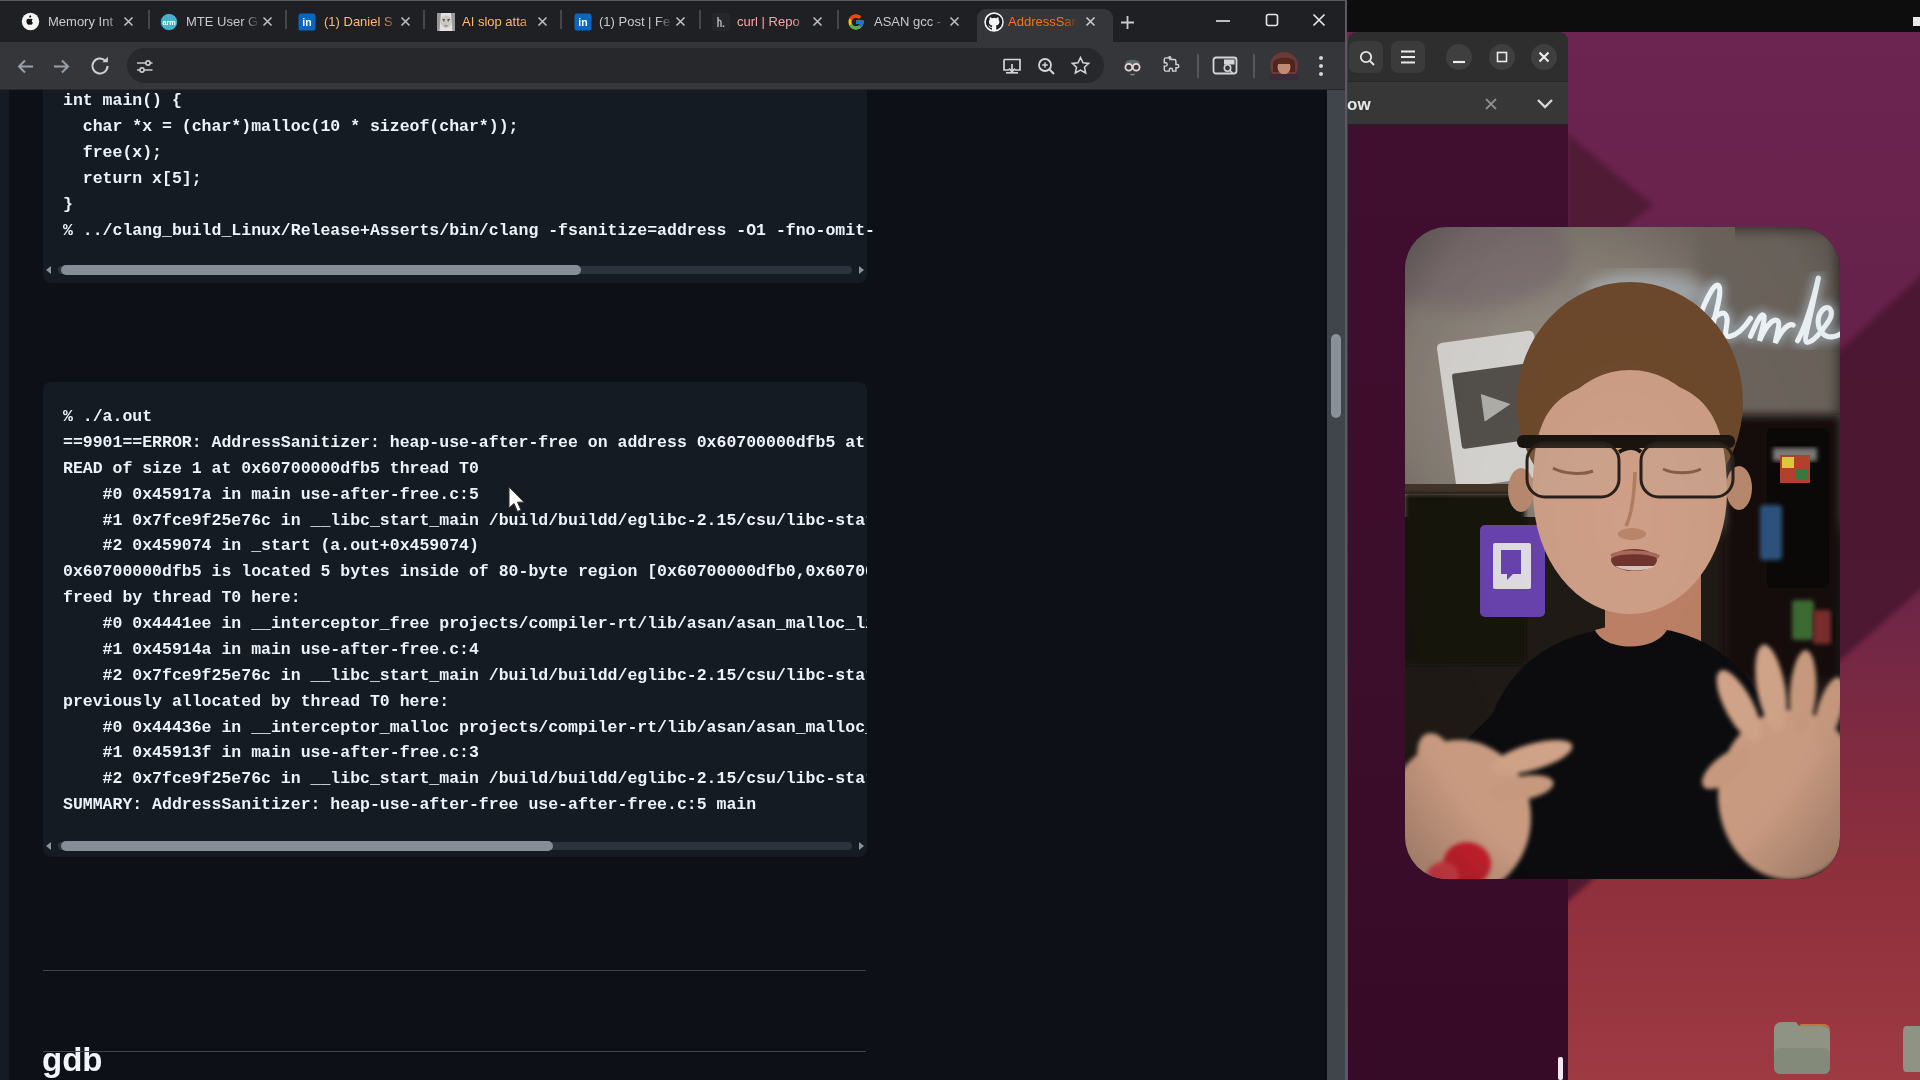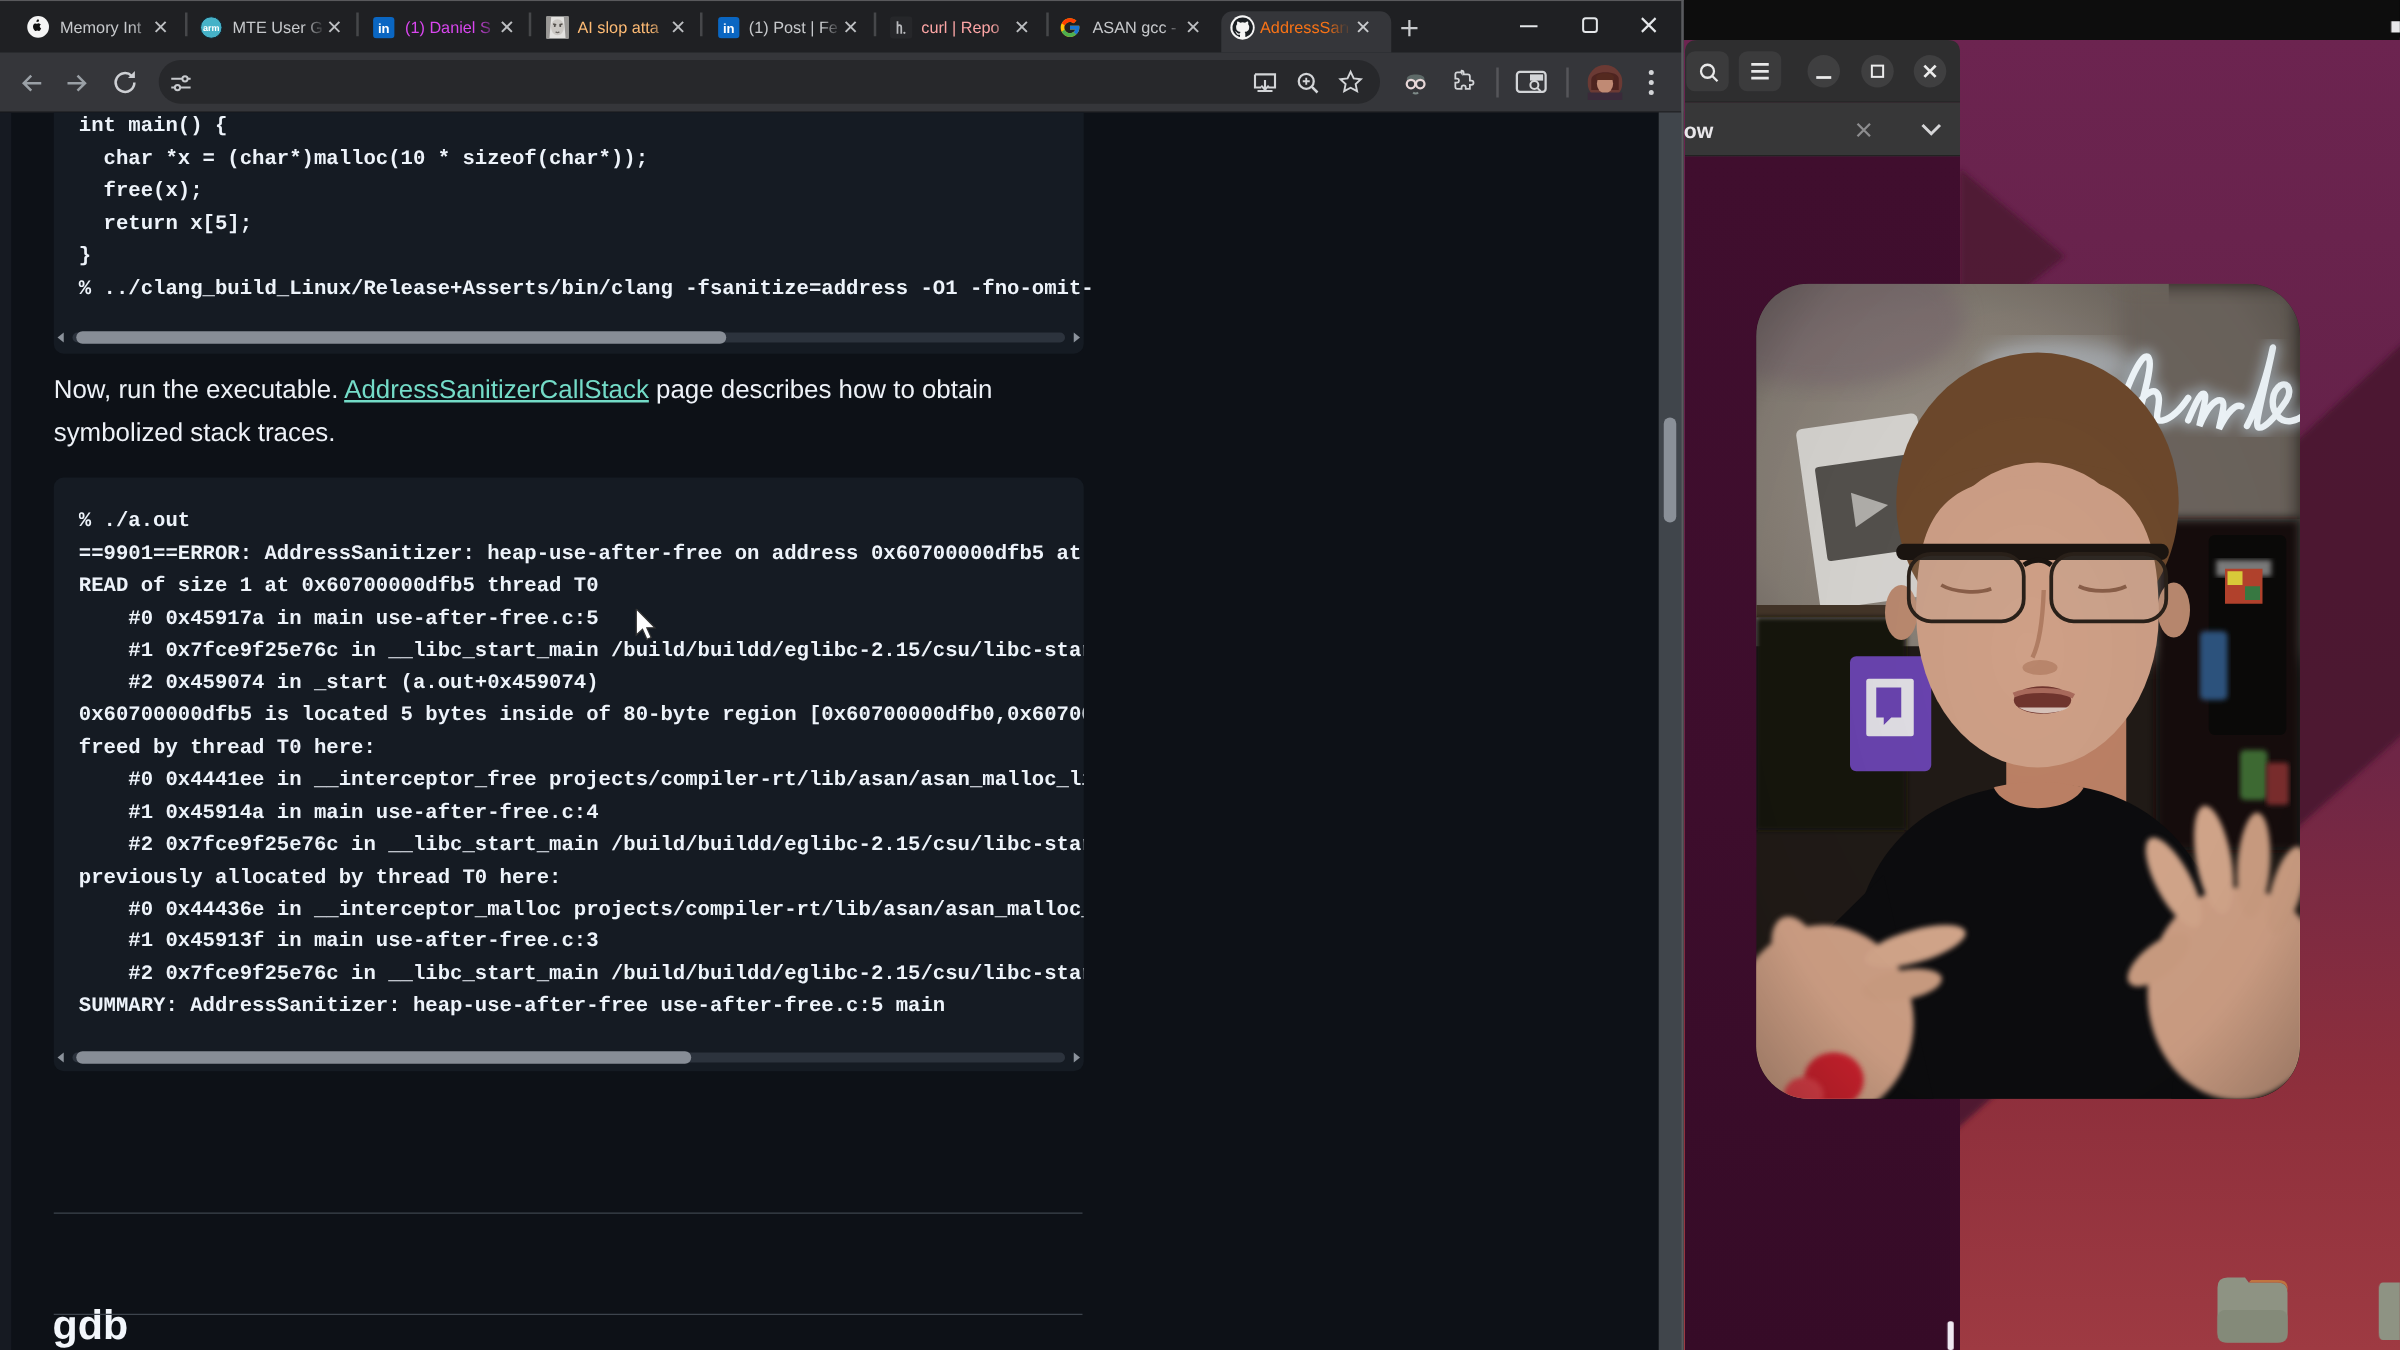--- a/index.html
+++ b/index.html
@@ -64,21 +64,21 @@
     <path fill="#4caf50" d="M24 44c5.2 0 9.9-2 13.4-5.2l-6.2-5.2C29.2 35.1 26.7 36 24 36c-5.2 0-9.6-3.3-11.3-8l-6.5 5C9.5 39.6 16.2 44 24 44z"></path>
     <path fill="#1976d2" d="M43.6 20.1H42V20H24v8h11.3c-.8 2.2-2.2 4.2-4.1 5.6l6.2 5.2C36.9 39.2 44 34 44 24c0-1.3-.1-2.7-.4-3.9z"></path>
   </svg>
   <svg class="a" style="left:984px;top:12px;" width="20" height="20" viewBox="0 0 16 16">
     <circle cx="8" cy="8" r="7.8" fill="#f5f5f5"></circle>
     <path fill="#1b1f23" d="M8 1.6a6.4 6.4 0 0 0-2 12.5c.3.1.4-.1.4-.3v-1.2c-1.8.4-2.2-.8-2.2-.8-.3-.7-.7-.9-.7-.9-.6-.4 0-.4 0-.4.6 0 1 .7 1 .7.6 1 1.5.7 1.9.5 0-.4.2-.7.4-.9-1.4-.2-2.9-.7-2.9-3.2 0-.7.2-1.3.7-1.7 0-.2-.3-.8.1-1.7 0 0 .5-.2 1.8.7a6 6 0 0 1 3.2 0c1.2-.9 1.8-.7 1.8-.7.4.9.1 1.5.1 1.7.4.4.7 1 .7 1.7 0 2.5-1.5 3-2.9 3.2.2.2.4.6.4 1.2v1.8c0 .2.1.4.4.3A6.4 6.4 0 0 0 8 1.6z"></path>
   </svg>
 
   <div class="a" style="left:48px;top:14px;width:74px;height:16px;overflow:hidden;font-size:13px;color:#c7c9cc;">Memory Int<div class="a" style="left:58px;top:0;width:16px;height:16px;background:linear-gradient(90deg,rgba(31,32,35,0),#1f2023);"></div></div>
   <div class="a" style="left:186px;top:14px;width:74px;height:16px;overflow:hidden;font-size:13px;color:#c7c9cc;">MTE User G<div class="a" style="left:58px;top:0;width:16px;height:16px;background:linear-gradient(90deg,rgba(31,32,35,0),#1f2023);"></div></div>
-  <div class="a" style="left:324px;top:14px;width:74px;height:16px;overflow:hidden;font-size:13px;color:#d946ef;">(1) Daniel S<div class="a" style="left:58px;top:0;width:16px;height:16px;background:linear-gradient(90deg,rgba(31,32,35,0),#1f2023);"></div></div>
+  <div class="a" style="left:324px;top:14px;width:74px;height:16px;overflow:hidden;font-size:13px;color:#fdba74;">(1) Daniel S<div class="a" style="left:58px;top:0;width:16px;height:16px;background:linear-gradient(90deg,rgba(31,32,35,0),#1f2023);"></div></div>
   <div class="a" style="left:462px;top:14px;width:74px;height:16px;overflow:hidden;font-size:13px;color:#fdba74;">AI slop atta<div class="a" style="left:58px;top:0;width:16px;height:16px;background:linear-gradient(90deg,rgba(31,32,35,0),#1f2023);"></div></div>
   <div class="a" style="left:599px;top:14px;width:74px;height:16px;overflow:hidden;font-size:13px;color:#c7c9cc;">(1) Post | Fe<div class="a" style="left:58px;top:0;width:16px;height:16px;background:linear-gradient(90deg,rgba(31,32,35,0),#1f2023);"></div></div>
   <div class="a" style="left:737px;top:14px;width:72px;height:16px;overflow:hidden;font-size:13px;color:#fca5a5;">curl | Repo<div class="a" style="left:56px;top:0;width:16px;height:16px;background:linear-gradient(90deg,rgba(31,32,35,0),#1f2023);"></div></div>
   <div class="a" style="left:874px;top:14px;width:72px;height:16px;overflow:hidden;font-size:13px;color:#c7c9cc;">ASAN gcc -<div class="a" style="left:56px;top:0;width:16px;height:16px;background:linear-gradient(90deg,rgba(31,32,35,0),#1f2023);"></div></div>
   <div class="a" style="left:1008px;top:14px;width:70px;height:16px;overflow:hidden;font-size:13px;color:#f97316;">AddressSan<div class="a" style="left:54px;top:0;width:16px;height:16px;background:linear-gradient(90deg,rgba(53,54,58,0),#35363a);"></div></div>
 
   <svg class="a" style="left:123px;top:16px" width="11" height="11" viewBox="0 0 11 11">
       <path d="M1.5 1.5 L9.5 9.5 M9.5 1.5 L1.5 9.5" stroke="#bcbec1" stroke-width="1.6"></path>
     </svg>
   <svg class="a" style="left:262px;top:16px" width="11" height="11" viewBox="0 0 11 11">
@@ -200,21 +200,20 @@
 % ../clang_build_Linux/Release+Asserts/bin/clang -fsanitize=address -O1 -fno-omit-</pre>
     <div class="a" style="left:58px;top:176px;width:794px;height:8px;border-radius:4px;background:#2c333d;"></div>
     <div class="a" style="left:61px;top:175px;width:520px;height:10px;border-radius:5px;background:#878d96;"></div>
     <svg class="a" style="left:44px;top:175px" width="10" height="10" viewBox="0 0 10 10">
         <path d="M7 1 L2 5 L7 9 Z" fill="#8b929b"></path>
       </svg>
     <svg class="a" style="left:856px;top:175px" width="10" height="10" viewBox="0 0 10 10">
         <path d="M3 1 L8 5 L3 9 Z" fill="#8b929b"></path>
       </svg>
 
-    <div class="a" style="left:43px;top:204px;width:820px;font-size:20.7px;line-height:35px;color:#eef2f8;">Now, run the executable. <span style="color:#74dcc8;text-decoration:underline;">AddressSanitizerCallStack</span> page describes how to obtain<br>symbolized stack traces.</div>
 
     <div class="a" style="left:43px;top:292px;width:824px;height:475px;background:#151b23;border-radius:8px;"></div>
     <pre class="a mono" style="left:63px;top:314px;width:804px;overflow:hidden;font-size:16.5px;line-height:25.87px;color:#edf3fa;">% ./a.out
 ==9901==ERROR: AddressSanitizer: heap-use-after-free on address 0x60700000dfb5 at
 READ of size 1 at 0x60700000dfb5 thread T0
     #0 0x45917a in main use-after-free.c:5
     #1 0x7fce9f25e76c in __libc_start_main /build/buildd/eglibc-2.15/csu/libc-star
     #2 0x459074 in _start (a.out+0x459074)
 0x60700000dfb5 is located 5 bytes inside of 80-byte region [0x60700000dfb0,0x60700
 freed by thread T0 here:

